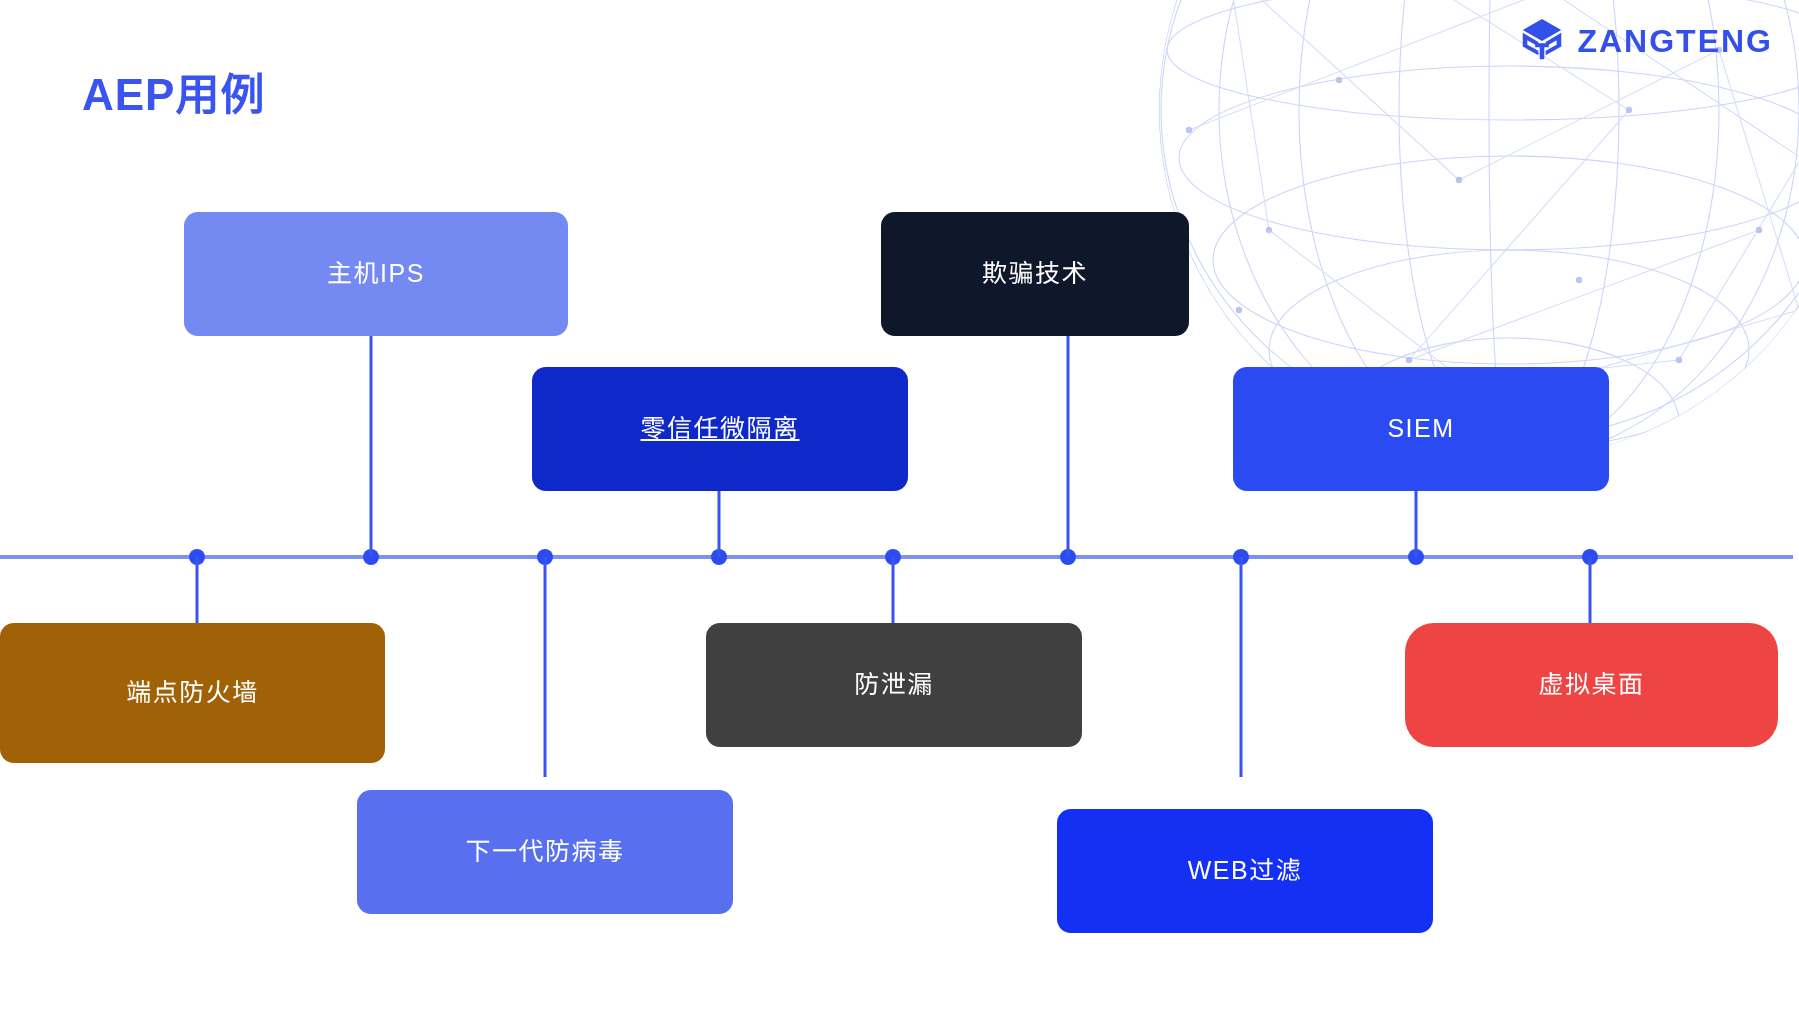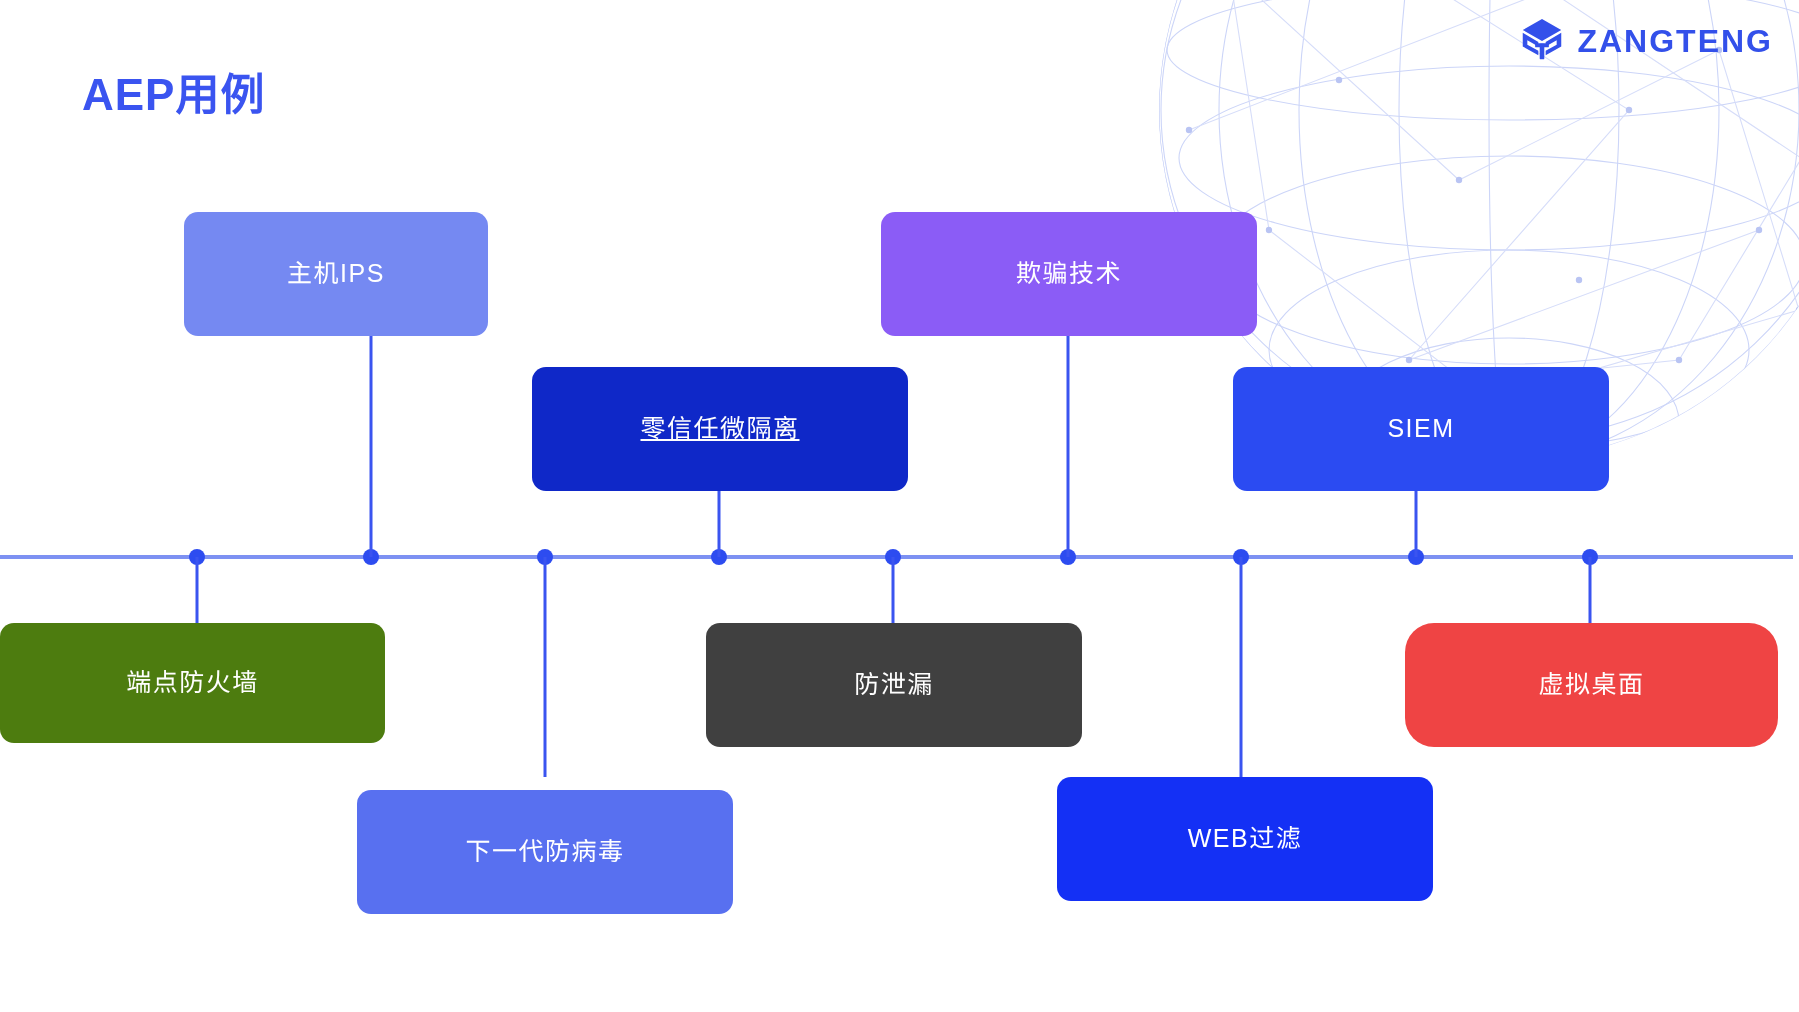--- a/index.html
+++ b/index.html
@@ -197,49 +197,49 @@
       <div class="axis-dot" style="left: 197px; top: 557px; background: rgb(45, 76, 240);"></div>
       <div class="axis-dot" style="left: 371px; top: 557px; background: rgb(45, 76, 240);"></div>
       <div class="axis-dot" style="left: 545px; top: 557px; background: rgb(45, 76, 240);"></div>
       <div class="axis-dot" style="left: 719px; top: 557px; background: rgb(45, 76, 240);"></div>
       <div class="axis-dot" style="left: 893px; top: 557px; background: rgb(45, 76, 240);"></div>
       <div class="axis-dot" style="left: 1068px; top: 557px; background: rgb(45, 76, 240);"></div>
       <div class="axis-dot" style="left: 1241px; top: 557px; background: rgb(45, 76, 240);"></div>
       <div class="axis-dot" style="left: 1416px; top: 557px; background: rgb(45, 76, 240);"></div>
       <div class="axis-dot" style="left: 1590px; top: 557px; background: rgb(45, 76, 240);"></div>
       <div class="connector" style="left: 371px; background: rgb(58, 84, 240); top: 336px; height: 221px;"></div>
-      <div class="node-box" style="left: 184px; top: 212px; width: 304px; height: 124px; background: rgb(117, 137, 242);">
+      <div class="node-box" style="left: 184px; top: 212px; width: 384px; height: 124px; background: rgb(117, 137, 242);">
         <span>主机IPS</span>
       </div>
       <div class="connector" style="left: 719px; background: rgb(58, 84, 240); top: 491px; height: 66px;"></div>
       <div class="node-box" style="left: 532px; top: 367px; width: 376px; height: 124px; background: rgb(15, 40, 200); text-decoration: underline;">
         <span>零信任微隔离</span>
       </div>
       <div class="connector" style="left: 1068px; background: rgb(58, 84, 240); top: 336px; height: 221px;"></div>
-      <div class="node-box" style="left: 881px; top: 212px; width: 376px; height: 124px; background: #8b5cf6;">
+      <div class="node-box" style="left: 881px; top: 212px; width: 308px; height: 124px; background: #0f172a;">
         <span>欺骗技术</span>
       </div>
       <div class="connector" style="left: 1416px; background: rgb(58, 84, 240); top: 491px; height: 66px;"></div>
       <div class="node-box" style="left: 1233px; top: 367px; width: 376px; height: 124px; background: rgb(43, 75, 242);">
         <span>SIEM</span>
       </div>
       <div class="connector" style="left: 197px; background: rgb(58, 84, 240); top: 557px; height: 66px;"></div>
-      <div class="node-box" style="left: 0px; top: 623px; width: 385px; height: 120px; background: #4d7c0f;">
+      <div class="node-box" style="left: 0px; top: 623px; width: 385px; height: 140px; background: #a16207;">
         <span>端点防火墙</span>
       </div>
       <div class="connector" style="left: 545px; background: rgb(58, 84, 240); top: 557px; height: 220px;"></div>
       <div class="node-box" style="left: 357px; top: 777px; width: 376px; height: 124px; background: rgb(88, 112, 240); margin-top: 13px;">
         <span>下一代防病毒</span>
       </div>
       <div class="connector" style="left: 893px; background: rgb(58, 84, 240); top: 557px; height: 66px;"></div>
       <div class="node-box" style="left: 706px; top: 623px; width: 376px; height: 124px; background: #404040;">
         <span>防泄漏</span>
       </div>
       <div class="connector" style="left: 1241px; background: rgb(58, 84, 240); top: 557px; height: 220px;"></div>
-      <div class="node-box" style="left: 1057px; top: 777px; width: 376px; height: 124px; background: rgb(20, 48, 245);">
+      <div class="node-box" style="left: 1057px; top: 809px; width: 376px; height: 124px; background: rgb(20, 48, 245);">
         <span>WEB过滤</span>
       </div>
       <div class="connector" style="left: 1590px; background: rgb(58, 84, 240); top: 557px; height: 66px;"></div>
       <div class="node-box" style="left: 1405px; top: 623px; width: 373px; height: 124px; background: #ef4444; border-radius: 29px;">
         <span>虚拟桌面</span>
       </div>
     </div>
 
 </div>
 

